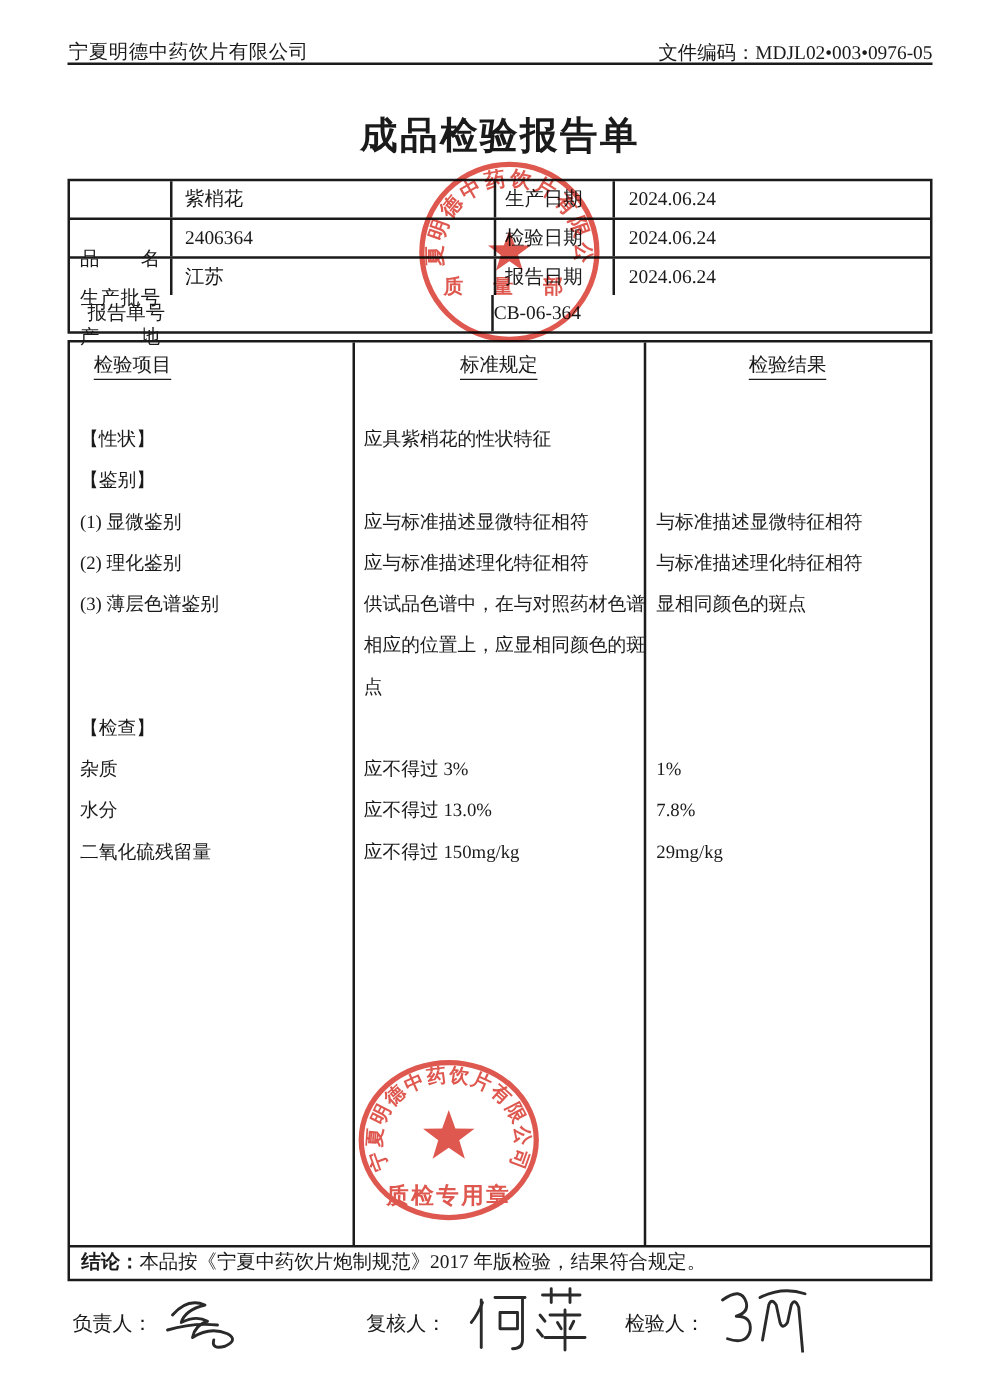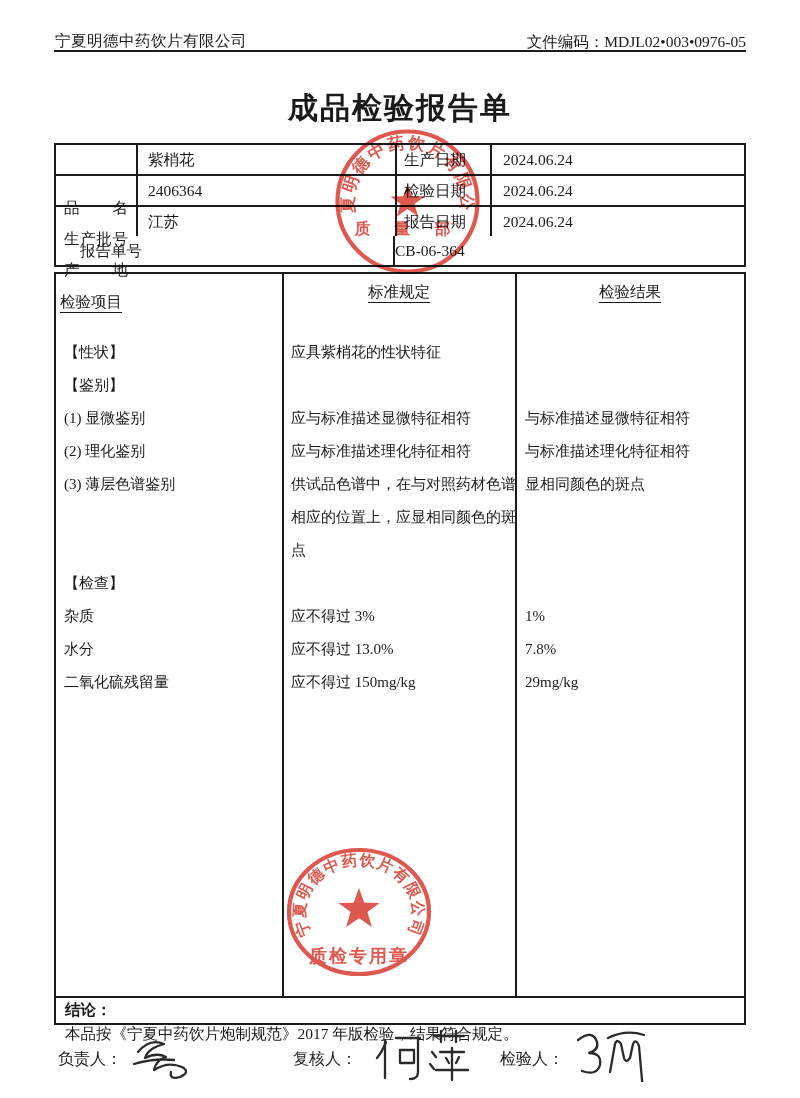--- a/index.html
+++ b/index.html
@@ -15,42 +15,42 @@
          font-size:30px;font-weight:bold;letter-spacing:2px;}
   
   .info-table{position:absolute;left:54px;top:143px;width:688px;border:2px solid #1b1b1b;}
   .info-row{display:flex;height:29px;line-height:29px;border-bottom:2px solid #1b1b1b;font-size:15.5px;}
   .info-row:last-child{border-bottom:none;}
   .ic{box-sizing:border-box;}
   .il1{width:82px;border-right:2px solid #1b1b1b;padding-left:8px;}
   .iv1{width:259px;border-right:2px solid #1b1b1b;padding-left:10px;}
   .il2{width:95px;border-right:2px solid #1b1b1b;padding-left:7px;}
   .iv2{flex:1;padding-left:11px;}
-  .ilr{width:339px;border-right:2px solid #1b1b1b;padding-left:24px;}
+  .ilr{width:339px;border-right:2px solid #1b1b1b;padding-left:14px;}
   .ivr{flex:1;padding-left:0;}
   .jlabel{display:inline-block;width:64px;text-align:justify;text-align-last:justify;margin-top:48px;}
   
   .main-table{position:absolute;left:54px;top:272px;width:688px;border:2px solid #1b1b1b;}
   .main-body{position:relative;height:722px;font-size:15px;}
   .vline{position:absolute;top:0;bottom:0;width:2px;background:#1b1b1b;}
   .vline.v1{left:226px;}
   .vline.v2{left:459px;}
   .mt-headrow{display:flex;height:62px;padding-top:8px;box-sizing:border-box;}
   .mh{box-sizing:border-box;font-size:15.5px;}
   .mh span{border-bottom:1px solid #1a1a1a;padding-bottom:2px;}
-  .mh1{width:226px;padding-left:4px;margin-top:10px;}
+  .mh1{width:226px;padding-left:19px;}
   .mh2{width:234px;text-align:center;}
   .mh3{flex:1;text-align:center;}
   .trow{display:flex;line-height:33px;}
   .tc{box-sizing:border-box;min-height:33px;}
   .tc1{width:226px;padding-left:8px;}
   .tc2{width:234px;padding-left:9px;line-height:33px;}
   .tc3{flex:1;padding-left:9px;}
   .concl-row{display:flex;height:25px;line-height:24px;border-top:2px solid #1b1b1b;
-             font-size:15.5px;padding-left:9px;box-sizing:content-box;flex-direction:column;}
+             font-size:15.5px;padding-left:9px;box-sizing:content-box;}
   .concl-label{font-weight:bold;}
   
   .signrow{position:absolute;left:0;top:1028px;width:800px;height:60px;font-size:16px;}
   .sig-label{position:absolute;top:21px;}
   .sl1{left:58px;} .sl2{left:293px;} .sl3{left:500px;}
   .sig-svg{position:absolute;}
   .sg1{left:124px;top:2px;} .sg2{left:372px;top:-2px;} .sg3{left:568px;top:-2px;}
   .sig-svg path{stroke:#2a2a2a;stroke-width:2.3;fill:none;stroke-linecap:round;stroke-linejoin:round;}
   
   .stamp{position:absolute;mix-blend-mode:multiply;opacity:.85;}

